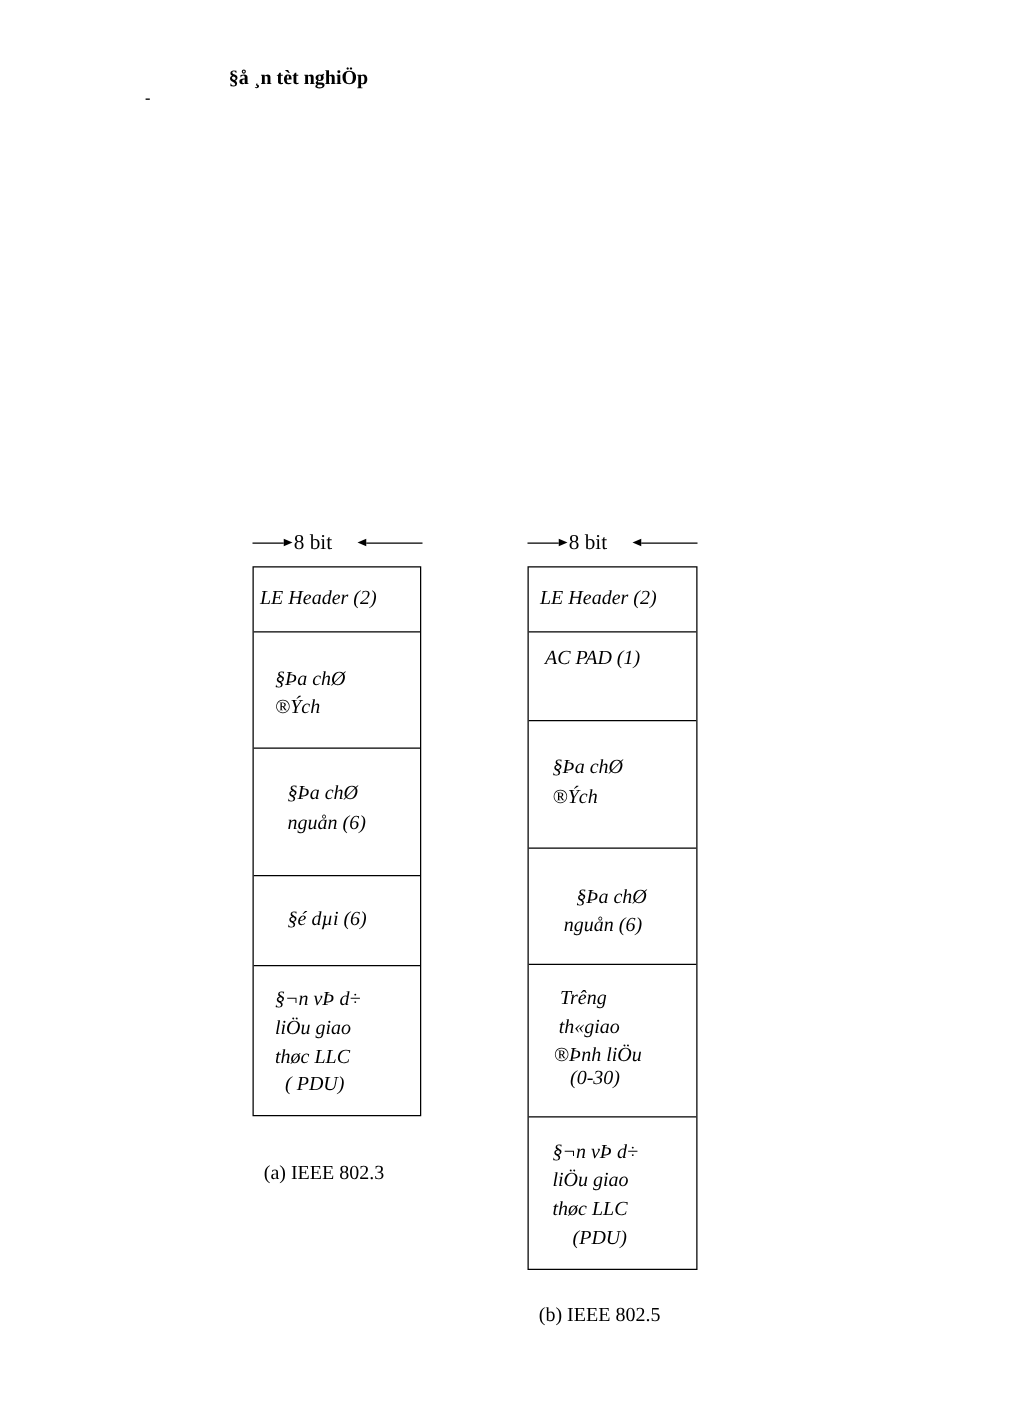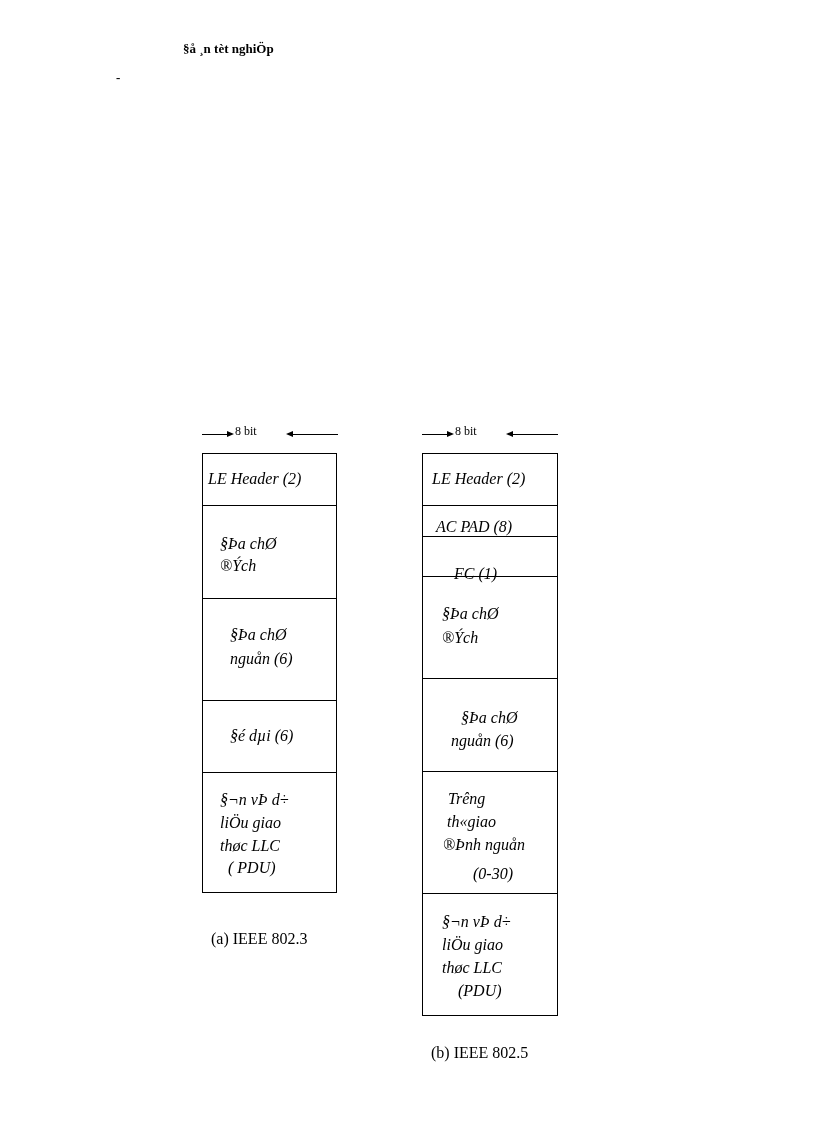--- a/index.html
+++ b/index.html
@@ -1,27 +1,27 @@
 <!DOCTYPE html>
 <html><head>
   <meta charset="utf-8">
   <style>
     html, body { margin: 0; padding: 0; background: #ffffff; }
     body { width: 816px; height: 1123px; position: relative; overflow: hidden;
            font-family: "Liberation Serif", serif; color: #000; }
     .abs { position: absolute; }
-    .header { left: 183px; top: 41px; font-size: 13px; font-weight: bold; white-space: nowrap; }
+    .header { left: 183px; top: 54px; font-size: 16px; font-weight: bold; white-space: nowrap; }
     .dash { left: 116px; top: 70px; font-size: 13px; font-weight: bold; }
     .bitrow { height: 16px; font-size: 16px; }
     .arrow-line { position: absolute; top: 8px; height: 1px; background: #000; }
     .arrow-head-r { position: absolute; top: 5px; width: 0; height: 0;
       border-top: 3.5px solid transparent; border-bottom: 3.5px solid transparent; border-left: 7px solid #000; }
     .arrow-head-l { position: absolute; top: 5px; width: 0; height: 0;
       border-top: 3.5px solid transparent; border-bottom: 3.5px solid transparent; border-right: 7px solid #000; }
-    .bitlabel { position: absolute; top: -2px; font-size: 12px; white-space: nowrap; }
+    .bitlabel { position: absolute; top: -2px; font-size: 17px; white-space: nowrap; }
     .frame { border: 1px solid #000; box-sizing: border-box; }
     .cell { position: absolute; left: 0; right: 0; border-top: 1px solid #000; box-sizing: border-box; font-style: italic; }
     .cell:first-child { border-top: none; }
     .txt { position: absolute; font-size: 16px; line-height: 22px; white-space: pre; }
     .caption { font-size: 16px; white-space: nowrap; }
   </style>
 </head>
 <body>
 
 <div class="abs header">§å ¸n tèt nghiÖp</div>
@@ -65,38 +65,35 @@
   <span class="bitlabel" style="left:33px;">8 bit</span>
   <div class="arrow-head-l" style="left:84px;"></div>
   <div class="arrow-line" style="left:91px; width:45px;"></div>
 </div>
 
 <div class="abs frame" style="left:422px; top:453px; width:136px; height:563px;">
   <div class="cell" style="top:0; height:51px;">
     <span class="txt" style="left:9px; top:14px;">LE Header (2)</span>
   </div>
   <div class="cell" style="top:51px; height:31px;">
-    <span class="txt" style="left:13px; top:10px;">AC PAD (8)</span>
-  </div>
-  <div class="cell" style="top:82px; height:40px;">
-    <span class="txt" style="left:31px; top:26px;">FC (1)</span>
+    <span class="txt" style="left:13px; top:10px;">AC PAD (1)</span>
   </div>
   <div class="cell" style="top:122px; height:102px;">
     <span class="txt" style="left:19px; top:26px;">§Þa chØ</span>
     <span class="txt" style="left:19px; top:50px;">®Ých</span>
   </div>
   <div class="cell" style="top:224px; height:93px;">
     <span class="txt" style="left:38px; top:28px;">§Þa chØ</span>
     <span class="txt" style="left:28px; top:51px;">nguån (6)</span>
   </div>
   <div class="cell" style="top:317px; height:122px;">
     <span class="txt" style="left:25px; top:16px;">Trêng</span>
     <span class="txt" style="left:24px; top:39px;">th«giao</span>
-    <span class="txt" style="left:20px; top:62px;">®Þnh nguån</span>
-    <span class="txt" style="left:33px; top:91px;margin-left:17px;">(0-30)</span>
+    <span class="txt" style="left:20px; top:62px;">®Þnh liÖu</span>
+    <span class="txt" style="left:33px; top:80px;">(0-30)</span>
   </div>
   <div class="cell" style="top:439px; height:123px;">
     <span class="txt" style="left:19px; top:17px;">§¬n vÞ d÷</span>
     <span class="txt" style="left:19px; top:40px;">liÖu giao</span>
     <span class="txt" style="left:19px; top:63px;">thøc LLC</span>
     <span class="txt" style="left:35px; top:86px;">(PDU)</span>
   </div>
 </div>
 <div class="abs caption" style="left:431px; top:1044px;">(b) IEEE  802.5</div>
 

